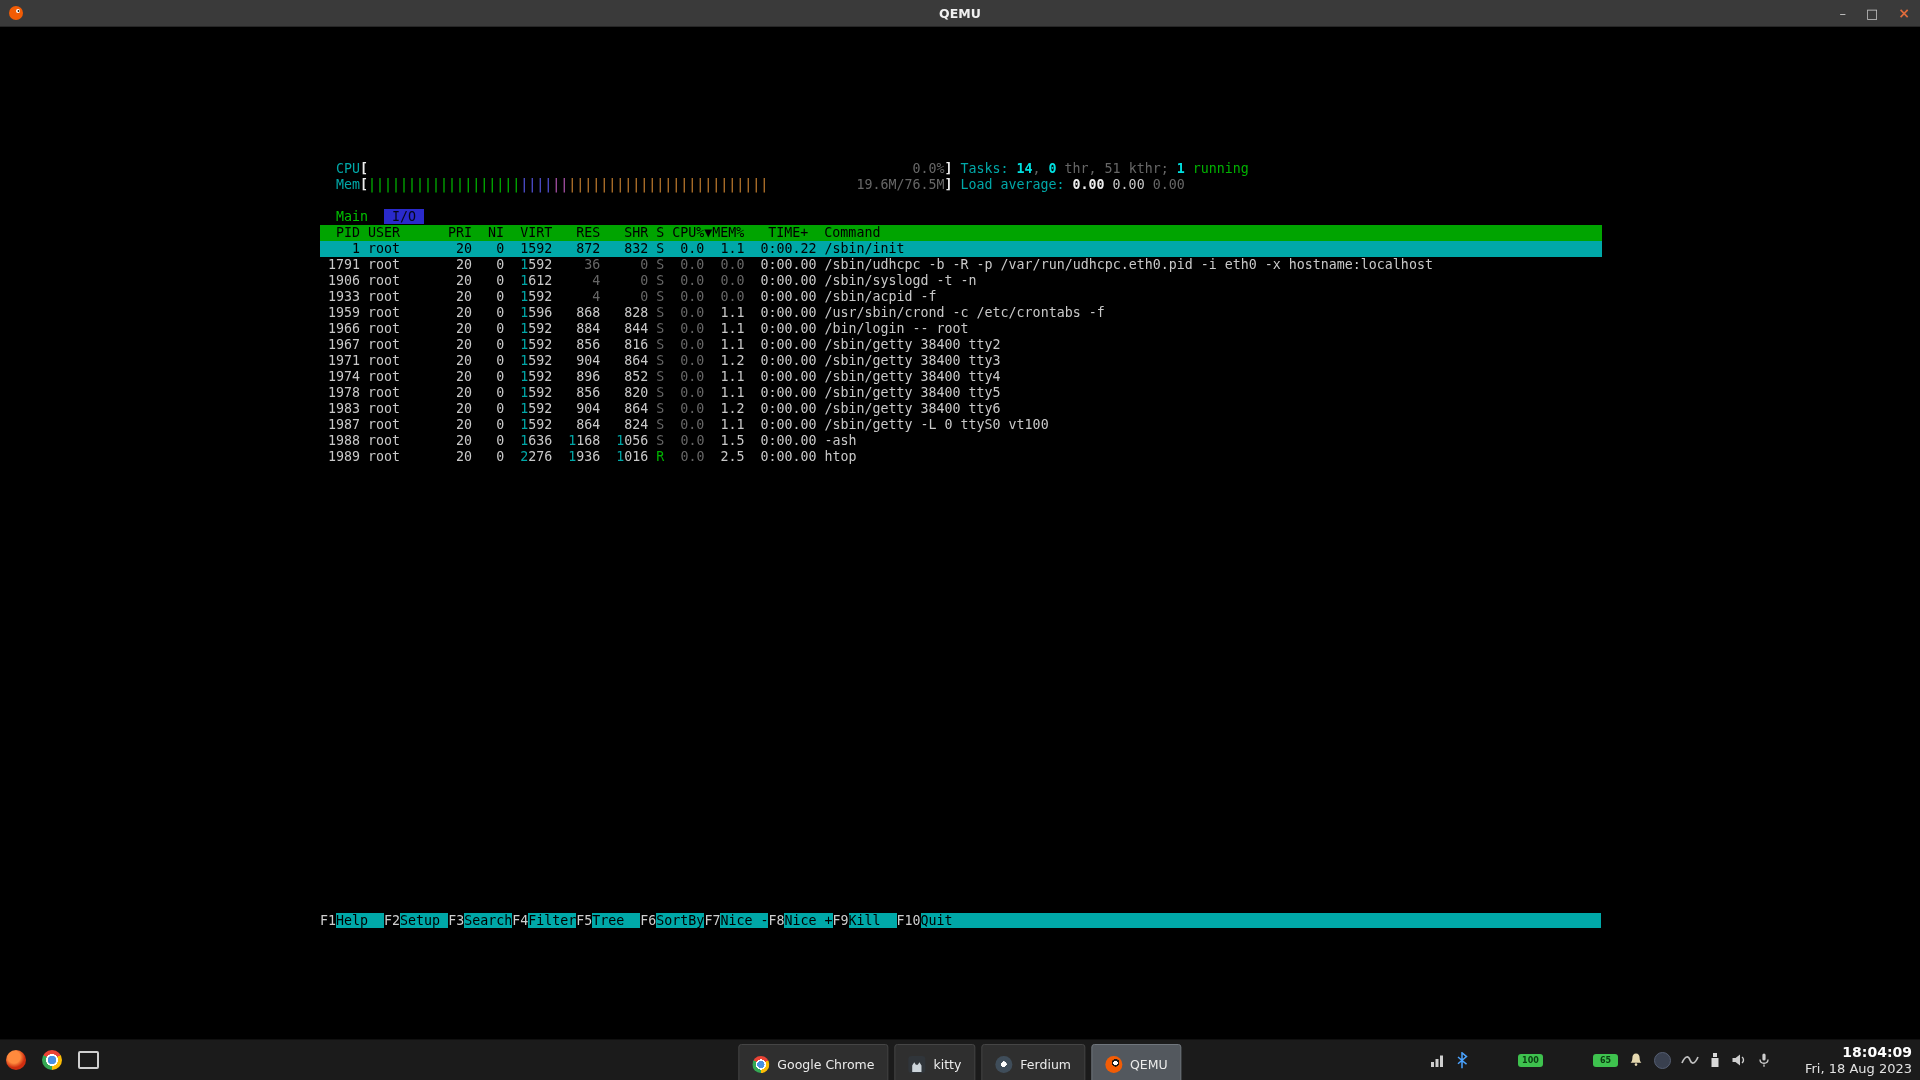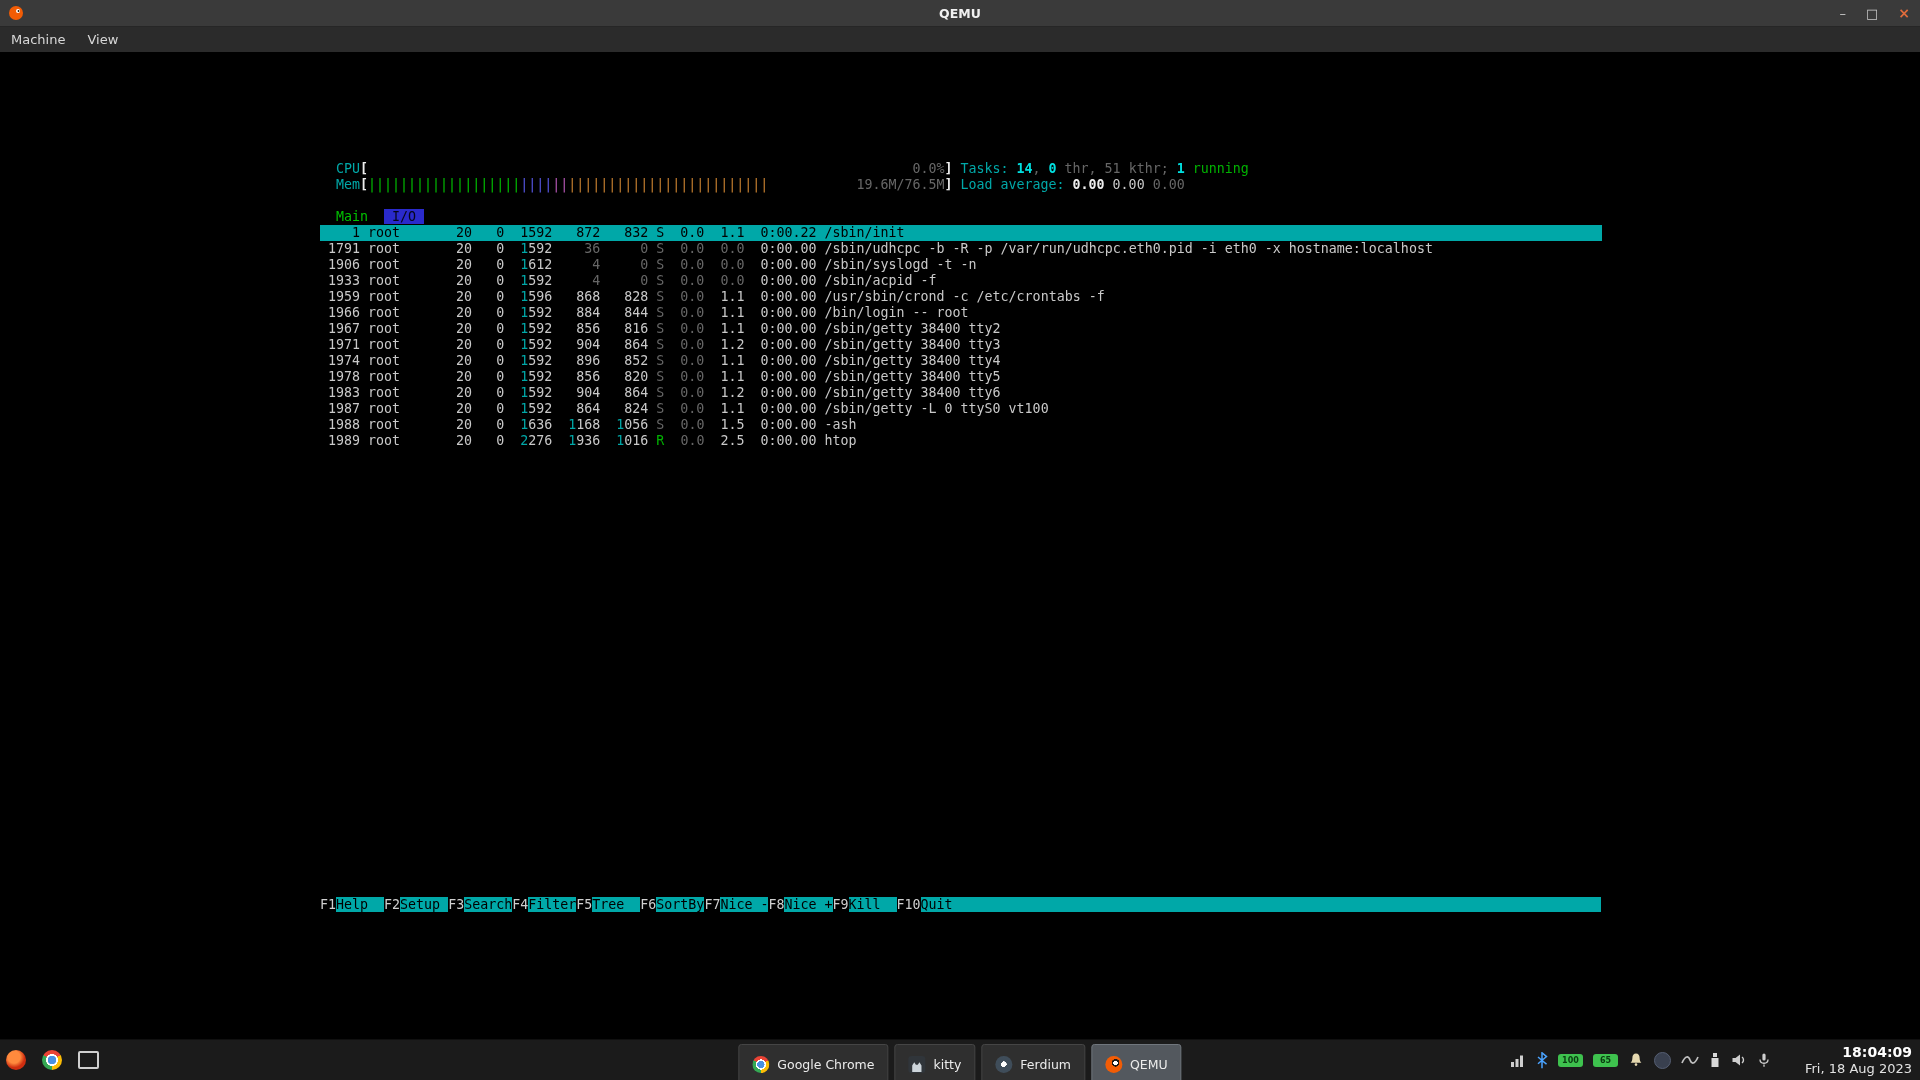--- a/index.html
+++ b/index.html
@@ -45,21 +45,21 @@
   .show-desktop{width:17px;height:14px;border:2px solid #cfcfcf;background:#1b1b1b;border-radius:2px;}
   .taskbtns{position:absolute;left:50%;top:4px;transform:translateX(-50%);display:flex;gap:6px;}
   .taskbtn{display:flex;align-items:center;gap:8px;height:30px;padding:4px 13px;background:#2f2f2f;border:1px solid #454545;border-radius:3px;color:#ececec;font-size:12.5px;white-space:nowrap;}
   .taskbtn.active{background:#53585e;border-color:#70767d;}
   .ticon{width:17px;height:17px;border-radius:50%;flex:0 0 auto;}
   .kitty-ic{border-radius:3px;background:#30353a;display:flex;align-items:flex-end;justify-content:center;}
   .ferdium-ic{background:radial-gradient(circle at 50% 48%,#ffffff 0 22%,#3f4d5a 23%);}
   .qemu-ic{background:radial-gradient(circle at 60% 40%,#ffffff 0 15%,#181818 16% 26%,#f25c05 27%);}
   .tray{position:absolute;right:8px;top:0;height:40px;display:flex;align-items:center;gap:10px;}
   .tray svg{display:block;}
-  .battery-badge{min-width:21px;height:13px;padding:0 2px;background:#3ec24e;border-radius:3px;color:#0b3d12;font-size:8px;font-weight:bold;display:flex;align-items:center;justify-content:center;font-family:"DejaVu Sans",sans-serif;}
+  .battery-badge{min-width:21px;height:13px;padding:0 2px;background:#3ec24e;border-radius:3px;color:#0b3d12;font-size:8px;font-weight:bold;display:flex;align-items:center;justify-content:center;font-family:"DejaVu Sans",sans-serif;margin-left:40px;}
   .nightdot{width:15px;height:15px;border-radius:50%;background:#39404f;border:1px solid #565f73;}
   .clock{margin-left:24px;text-align:right;color:#ffffff;line-height:1.2;}
   .clock .time{font-size:14px;font-weight:bold;}
   .clock .date{font-size:13px;color:#e2e2e2;}
 </style>
 </head>
 <body>
 
 <div class="screen">
 
@@ -72,31 +72,28 @@
         </svg>
     </span>
     <span class="win-title">QEMU</span>
     <span class="win-controls">
       <span class="wc">–</span>
       <span class="wc">□</span>
       <span class="wc close">×</span>
     </span>
   </div>
 
-  <div class="menubar">
-    <span class="menu-item">Machine</span>
-    <span class="menu-item">View</span>
-  </div>
 
   <div class="vmarea">
     <div id="term">
         <div class="trow"><span class="norm">  </span><span class="cyan">CPU</span><span class="bwhite">[</span><span class="norm">                                                                    </span><span class="dim">0.0%</span><span class="bwhite">] </span><span class="cyan">Tasks: </span><span class="bcyan">14</span><span class="dim">, </span><span class="bcyan">0</span><span class="dim"> thr, 51 kthr; </span><span class="bcyan">1</span><span class="green"> running</span></div>
         <div class="trow"><span class="norm">  </span><span class="cyan">Mem</span><span class="bwhite">[</span><span class="tgreen">|||||||||||||||||||</span><span class="tblue">||||</span><span class="tmag">||</span><span class="torange">|||||||||||||||||||||||||</span><span class="norm">           </span><span class="dim">19.6M/76.5M</span><span class="bwhite">] </span><span class="cyan">Load average: </span><span class="bwhite">0.00 </span><span class="norm">0.00 </span><span class="dim">0.00</span></div>
         <div class="trow"></div>
         <div class="trow"><span class="norm">  </span><span class="tab-active">Main</span><span class="norm">  </span><span class="tab-inactive"> I/O </span></div>
+        <div class="trow hdr"><span class="hdrtxt">  PID USER      PRI  NI  VIRT   RES   SHR S CPU%</span><span class="hdrtxt">▼</span><span class="hdrtxt">MEM%   TIME+  Command</span></div>
         <div class="trow sel"><span class="norm">    1 </span><span class="norm">root      </span><span class="norm"> 20   0 </span><span class="norm"> </span><span class="cyan">1</span><span class="norm">592 </span><span class="norm">  872 </span><span class="norm">  832 </span><span class="dim">S</span><span class="norm"> </span><span class="dim"> 0.0</span><span class="norm"> </span><span class="norm"> 1.1</span><span class="norm">  0:00.22 </span><span class="norm">/sbin/init</span></div>
         <div class="trow"><span class="norm"> 1791 </span><span class="norm">root      </span><span class="norm"> 20   0 </span><span class="norm"> </span><span class="cyan">1</span><span class="norm">592 </span><span class="dim">   36 </span><span class="dim">    0 </span><span class="dim">S</span><span class="norm"> </span><span class="dim"> 0.0</span><span class="norm"> </span><span class="dim"> 0.0</span><span class="norm">  0:00.00 </span><span class="norm">/sbin/udhcpc -b -R -p /var/run/udhcpc.eth0.pid -i eth0 -x hostname:localhost</span></div>
         <div class="trow"><span class="norm"> 1906 </span><span class="norm">root      </span><span class="norm"> 20   0 </span><span class="norm"> </span><span class="cyan">1</span><span class="norm">612 </span><span class="dim">    4 </span><span class="dim">    0 </span><span class="dim">S</span><span class="norm"> </span><span class="dim"> 0.0</span><span class="norm"> </span><span class="dim"> 0.0</span><span class="norm">  0:00.00 </span><span class="norm">/sbin/syslogd -t -n</span></div>
         <div class="trow"><span class="norm"> 1933 </span><span class="norm">root      </span><span class="norm"> 20   0 </span><span class="norm"> </span><span class="cyan">1</span><span class="norm">592 </span><span class="dim">    4 </span><span class="dim">    0 </span><span class="dim">S</span><span class="norm"> </span><span class="dim"> 0.0</span><span class="norm"> </span><span class="dim"> 0.0</span><span class="norm">  0:00.00 </span><span class="norm">/sbin/acpid -f</span></div>
         <div class="trow"><span class="norm"> 1959 </span><span class="norm">root      </span><span class="norm"> 20   0 </span><span class="norm"> </span><span class="cyan">1</span><span class="norm">596 </span><span class="norm">  868 </span><span class="norm">  828 </span><span class="dim">S</span><span class="norm"> </span><span class="dim"> 0.0</span><span class="norm"> </span><span class="norm"> 1.1</span><span class="norm">  0:00.00 </span><span class="norm">/usr/sbin/crond -c /etc/crontabs -f</span></div>
         <div class="trow"><span class="norm"> 1966 </span><span class="norm">root      </span><span class="norm"> 20   0 </span><span class="norm"> </span><span class="cyan">1</span><span class="norm">592 </span><span class="norm">  884 </span><span class="norm">  844 </span><span class="dim">S</span><span class="norm"> </span><span class="dim"> 0.0</span><span class="norm"> </span><span class="norm"> 1.1</span><span class="norm">  0:00.00 </span><span class="norm">/bin/login -- root</span></div>
         <div class="trow"><span class="norm"> 1967 </span><span class="norm">root      </span><span class="norm"> 20   0 </span><span class="norm"> </span><span class="cyan">1</span><span class="norm">592 </span><span class="norm">  856 </span><span class="norm">  816 </span><span class="dim">S</span><span class="norm"> </span><span class="dim"> 0.0</span><span class="norm"> </span><span class="norm"> 1.1</span><span class="norm">  0:00.00 </span><span class="norm">/sbin/getty 38400 tty2</span></div>
         <div class="trow"><span class="norm"> 1971 </span><span class="norm">root      </span><span class="norm"> 20   0 </span><span class="norm"> </span><span class="cyan">1</span><span class="norm">592 </span><span class="norm">  904 </span><span class="norm">  864 </span><span class="dim">S</span><span class="norm"> </span><span class="dim"> 0.0</span><span class="norm"> </span><span class="norm"> 1.2</span><span class="norm">  0:00.00 </span><span class="norm">/sbin/getty 38400 tty3</span></div>
         <div class="trow"><span class="norm"> 1974 </span><span class="norm">root      </span><span class="norm"> 20   0 </span><span class="norm"> </span><span class="cyan">1</span><span class="norm">592 </span><span class="norm">  896 </span><span class="norm">  852 </span><span class="dim">S</span><span class="norm"> </span><span class="dim"> 0.0</span><span class="norm"> </span><span class="norm"> 1.1</span><span class="norm">  0:00.00 </span><span class="norm">/sbin/getty 38400 tty4</span></div>
         <div class="trow"><span class="norm"> 1978 </span><span class="norm">root      </span><span class="norm"> 20   0 </span><span class="norm"> </span><span class="cyan">1</span><span class="norm">592 </span><span class="norm">  856 </span><span class="norm">  820 </span><span class="dim">S</span><span class="norm"> </span><span class="dim"> 0.0</span><span class="norm"> </span><span class="norm"> 1.1</span><span class="norm">  0:00.00 </span><span class="norm">/sbin/getty 38400 tty5</span></div>

